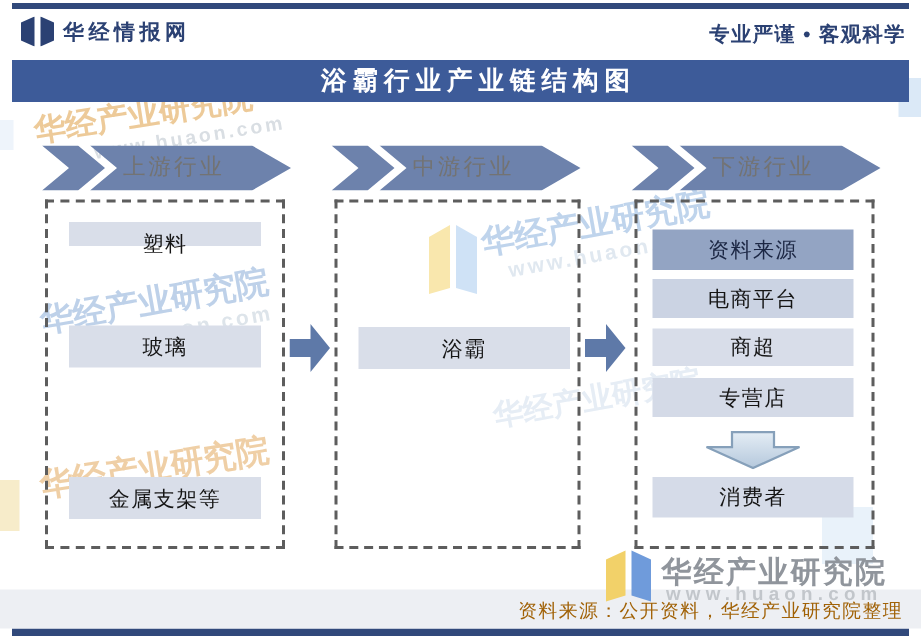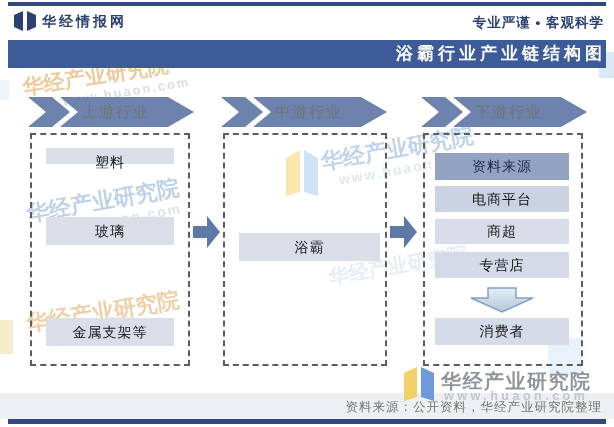--- a/index.html
+++ b/index.html
@@ -13,21 +13,21 @@
   .rule.top{top:2px;}
   .rule.bottom{top:419px;height:4.5px;}
   
   .hdr-logo{position:absolute;left:14px;top:11px;width:22px;height:20px;}
   .site-name{position:absolute;left:42px;top:13px;font-size:14px;font-weight:600;
     color:#2b4173;letter-spacing:3px;}
   .tagline{position:absolute;right:10px;top:14px;font-size:13.5px;font-weight:600;
     color:#2b4173;letter-spacing:1px;}
   
   .title-bar{position:absolute;left:8px;right:8px;top:40px;height:28px;background:#3d5b99;
-    color:#fff;font-size:17px;font-weight:bold;letter-spacing:4px;text-align:right;
+    color:#fff;font-size:17px;font-weight:bold;letter-spacing:4px;text-align:center;
     line-height:28px;z-index:2;padding-left:24px;}
   
   .wm{position:absolute;z-index:0;white-space:nowrap;font-weight:bold;pointer-events:none;}
   .wm-t1{left:22px;top:62px;font-size:21px;color:#e7b977;opacity:.75;transform:rotate(-9deg);}
   .wm-s1{left:62px;top:84px;font-size:13px;color:#d9dee3;letter-spacing:2px;transform:rotate(-9deg);}
   .wm-t2{left:26px;top:186px;font-size:22px;color:#aec6e4;opacity:.8;transform:rotate(-10deg);}
   .wm-s2{left:46px;top:212px;font-size:14px;color:#dde4ea;letter-spacing:2px;transform:rotate(-10deg);}
   .wm-t3{left:320px;top:134px;font-size:22px;color:#b5cde9;opacity:.85;transform:rotate(-10deg);}
   .wm-s3{left:338px;top:160px;font-size:14px;color:#e0e8f0;letter-spacing:2px;transform:rotate(-10deg);}
   .wm-t4{left:26px;top:297px;font-size:22px;color:#ecc490;opacity:.8;transform:rotate(-9deg);}
@@ -50,40 +50,40 @@
   .dash-box.c1{left:30px;width:160px;}
   .dash-box.c2{left:223px;width:164px;}
   .dash-box.c3{left:423px;width:160px;}
   .node{position:absolute;background:#d9dee9;color:#151515;font-size:14px;text-align:center;
     z-index:2;letter-spacing:1px;}
   
   .n-plastic{left:46px;top:148px;width:128px;height:16px;line-height:28px;}
   .n-glass{left:46px;top:217px;width:128px;height:28px;line-height:28px;}
   .n-metal{left:46px;top:318px;width:128px;height:28px;line-height:28px;}
   
-  .n-yuba{left:239px;top:218px;width:141px;height:28px;line-height:28px;margin-top:15px;}
+  .n-yuba{left:239px;top:218px;width:141px;height:28px;line-height:28px;}
   
   .n-channel{left:435px;top:153px;width:134px;height:27px;line-height:27px;
     background:#93a4c3;color:#1c2744;}
   .n-ecom{left:435px;top:186px;width:134px;height:26px;line-height:26px;background:#cbd3e3;}
   .n-market{left:435px;top:219px;width:134px;height:25px;line-height:25px;background:#d8dde9;}
   .n-store{left:435px;top:252px;width:134px;height:26px;line-height:26px;background:#d4dae7;}
   .n-consumer{left:435px;top:318px;width:134px;height:27px;line-height:27px;background:#d5dbe8;}
   
   .flow{position:absolute;z-index:2;width:28px;height:34px;}
   .flow.a1{left:193px;top:215px;} .flow.a2{left:390px;top:215px;}
   .down-arrow{position:absolute;left:470px;top:287px;width:64px;height:26px;z-index:2;}
   
   .ftr-book{position:absolute;left:403px;top:366px;width:32px;height:36px;z-index:3;}
   .ftr-brand{position:absolute;left:441px;top:368px;font-size:20px;font-weight:bold;
     color:#90959c;letter-spacing:1.5px;z-index:3;white-space:nowrap;}
   .ftr-site{position:absolute;left:444px;top:389px;font-size:12.5px;font-weight:bold;
     color:#c2c6cb;letter-spacing:3.5px;z-index:3;}
   .src-strip{position:absolute;left:0;top:393px;width:614px;height:26px;background:#edeff3;z-index:2;}
-  .src-text{position:absolute;right:12px;top:399px;font-size:12.5px;color:#737373;
+  .src-text{position:absolute;right:12px;top:399px;font-size:12.5px;color:#a16207;
     letter-spacing:1px;z-index:4;}
 </style>
 </head>
 <body>
 
 <div class="canvas">
 
   <div class="rule top"></div>
   <div class="rule bottom"></div>
 

